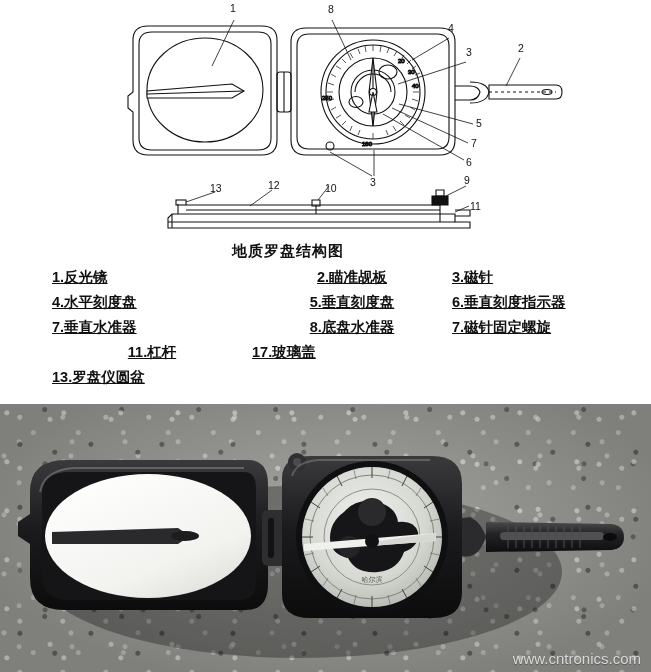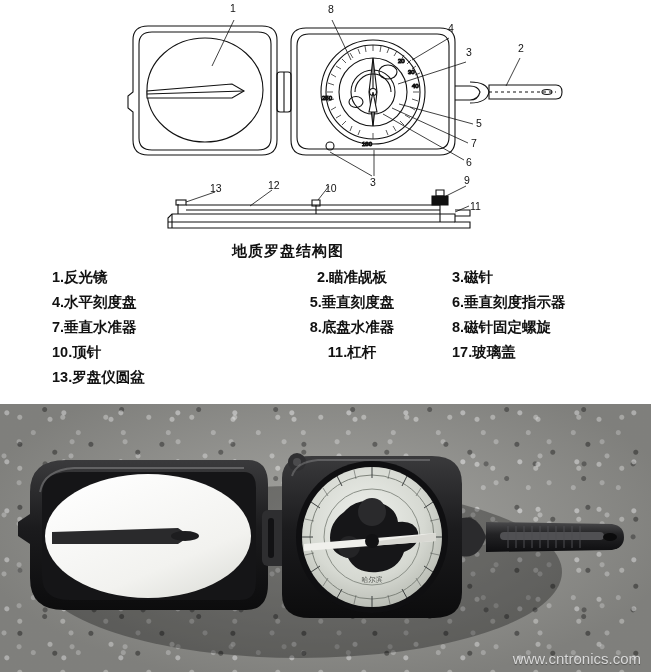--- a/index.html
+++ b/index.html
@@ -52,20 +52,21 @@
   }
   .legend-row {
     display: flex;
     margin-bottom: 6px;
   }
   .legend-item {
     font-size: 14.5px;
     font-weight: bold;
     color: #111111;
     white-space: nowrap;
+    text-decoration: underline;
   }
   .legend-col-0 { width: 200px; }
   .legend-col-1 { width: 200px; text-align: center; }
   .legend-col-2 { width: 160px; }
 
   
   .photo-panel {
     position: absolute;
     left: 0;
     top: 404px;
@@ -265,24 +266,23 @@
         <div class="legend-item legend-col-2">3.磁针</div>
       </div>
       <div class="legend-row">
         <div class="legend-item legend-col-0">4.水平刻度盘</div>
         <div class="legend-item legend-col-1">5.垂直刻度盘</div>
         <div class="legend-item legend-col-2">6.垂直刻度指示器</div>
       </div>
       <div class="legend-row">
         <div class="legend-item legend-col-0">7.垂直水准器</div>
         <div class="legend-item legend-col-1">8.底盘水准器</div>
-        <div class="legend-item legend-col-2">8.磁针固定螺旋</div>
+        <div class="legend-item legend-col-2">7.磁针固定螺旋</div>
       </div>
       <div class="legend-row">
-        <div class="legend-item legend-col-0">10.顶针</div>
         <div class="legend-item legend-col-1">11.杠杆</div>
         <div class="legend-item legend-col-2">17.玻璃盖</div>
       </div>
       <div class="legend-row">
         <div class="legend-item legend-col-0">13.罗盘仪圆盆</div>
         <div class="legend-item legend-col-1"></div>
         <div class="legend-item legend-col-2"></div>
       </div>
     </div>
   </div>

